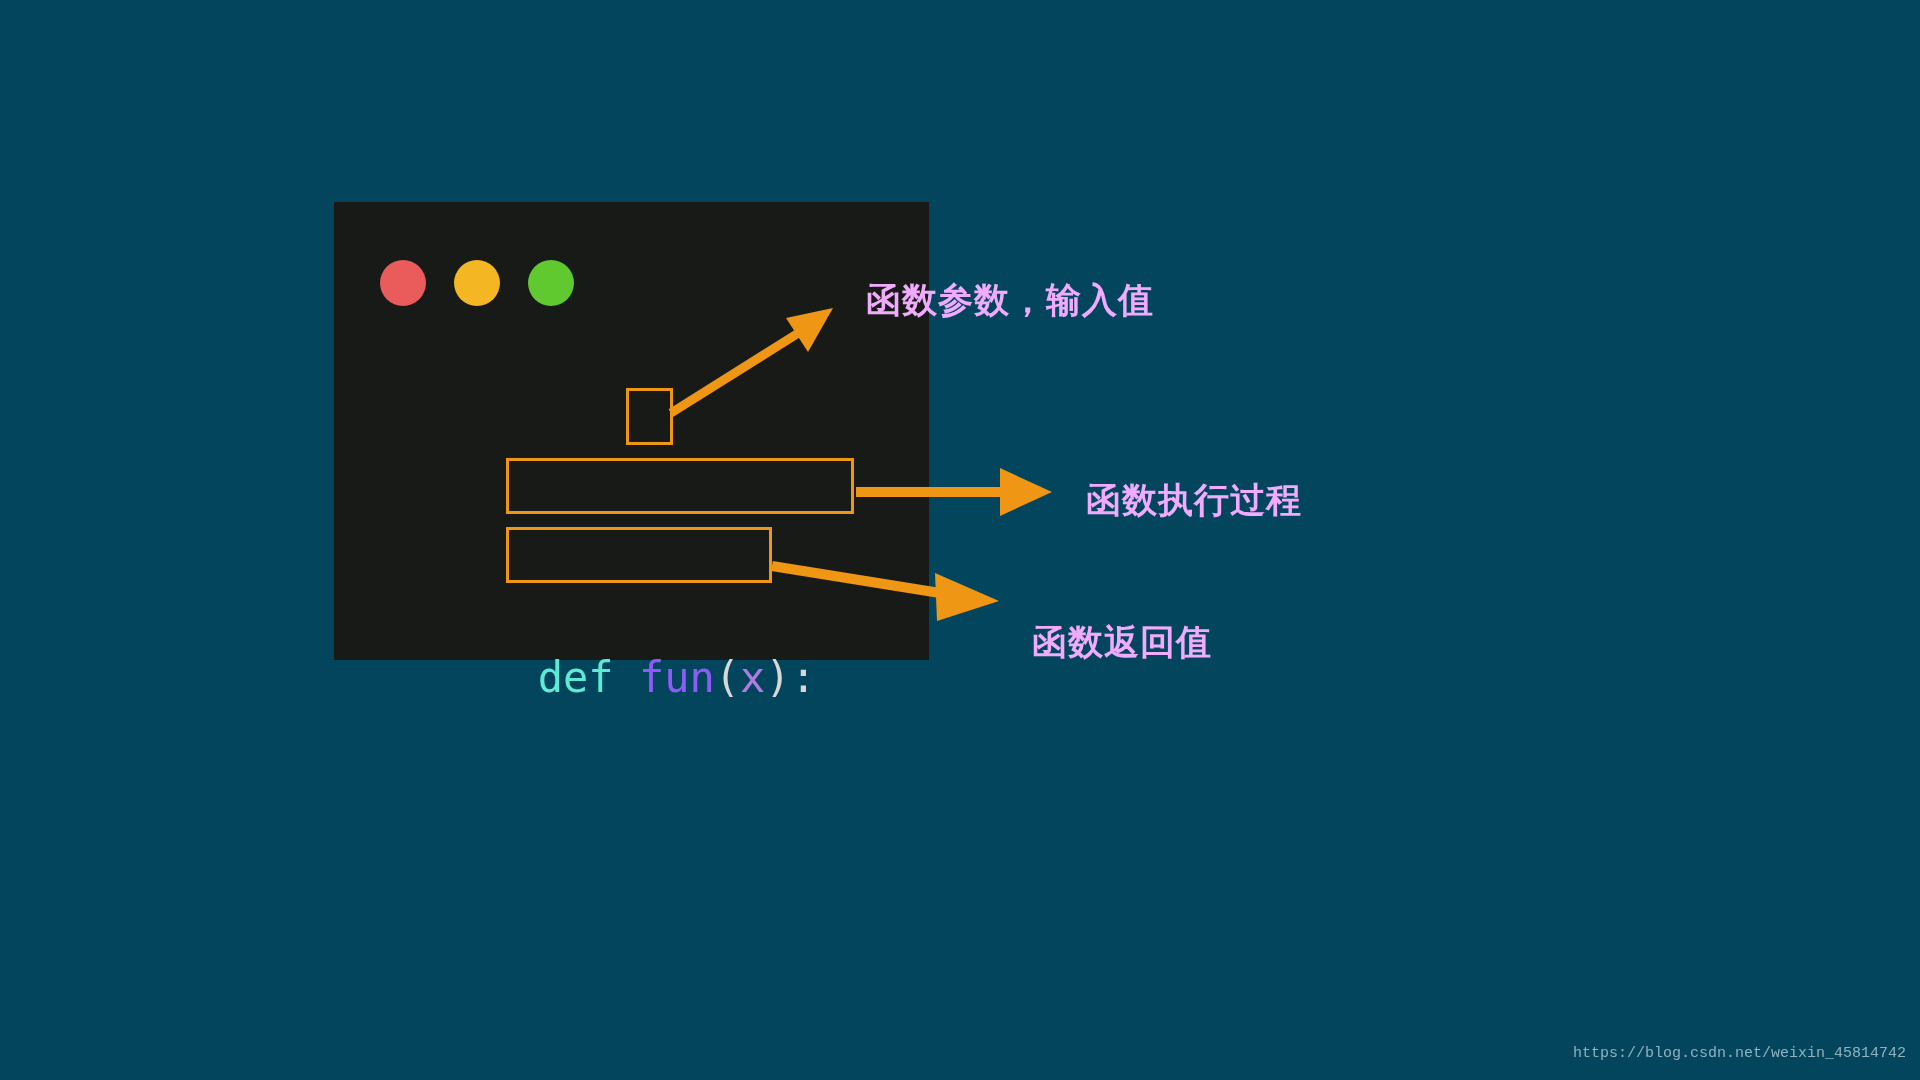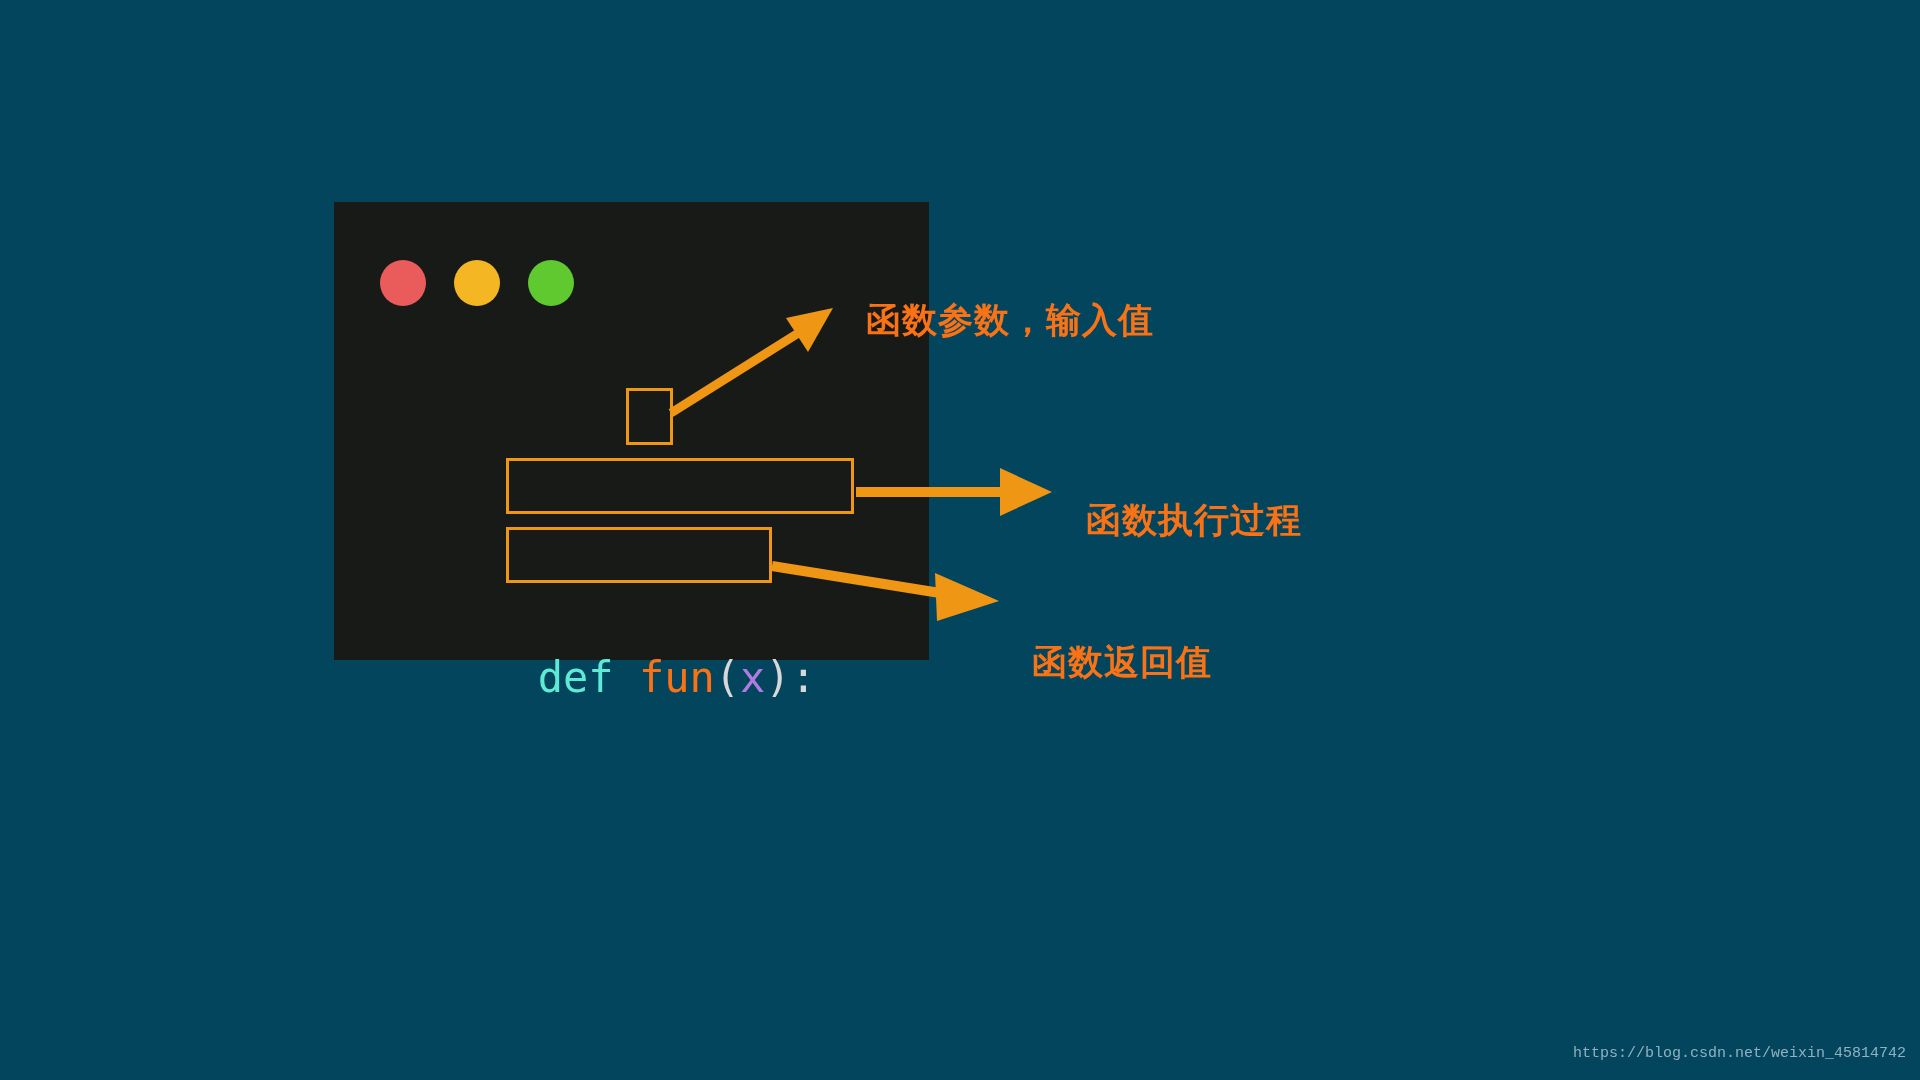--- a/index.html
+++ b/index.html
@@ -56,21 +56,21 @@
     line-height: 68px;
     white-space: pre;
     letter-spacing: 0px;
   }
 
   .code-line { position: relative; height: 68px; }
   #line-def    { padding-left: 52px; }
   #line-assign { padding-left: 52px; }
 
   .tok-kw      { color: #5eead4; }      
-  .tok-fn      { color: #f97316; }      
+  .tok-fn      { color: #8b5cf6; }      
   .tok-paren   { color: #d8d8d8; }
   .tok-var     { color: #b07be0; }      
   .tok-op      { color: #7fb83e; }      
   .tok-num     { color: #e0434a; }      
   .tok-colon   { color: #d8d8d8; }
 
   
   .hl-box {
     position: absolute;
     border: 3px solid #ef9614;
@@ -84,27 +84,26 @@
   #annotation-layer {
     position: absolute;
     left: 0; top: 0;
     width: 1920px; height: 1080px;
     pointer-events: none;
   }
 
   
   .annotation-label {
     position: absolute;
-    color: #f97316;
+    color: #f0abfc;
     font-family: "DejaVu Sans", sans-serif;
     font-weight: bold;
     font-size: 35px;
     white-space: nowrap;
     letter-spacing: 1px;
-    margin-top: 20px;
   }
   #label-param  { left: 866px;  top: 277px; }
   #label-body   { left: 1086px; top: 477px; }
   #label-return { left: 1032px; top: 619px; }
 
   
   #watermark {
     position: absolute;
     right: 14px;
     bottom: 18px;

